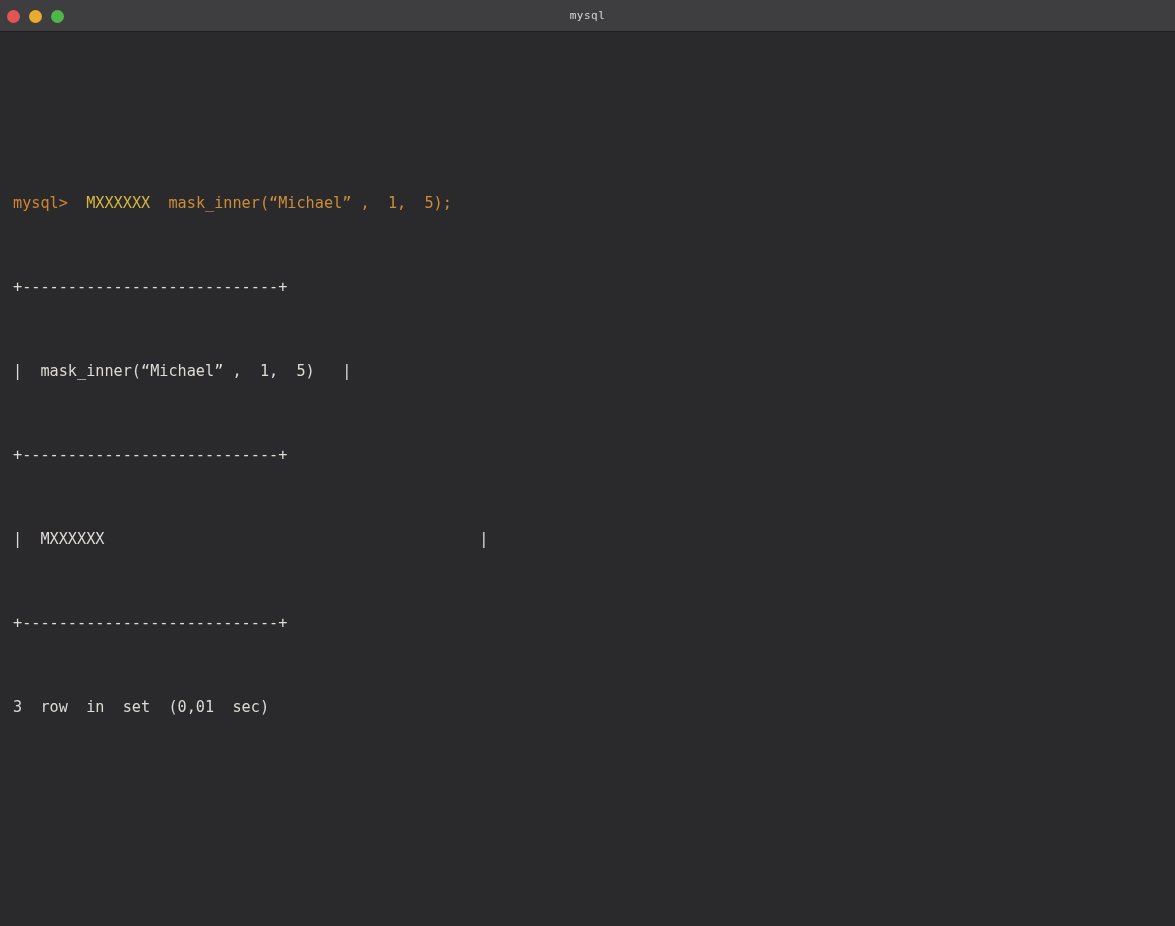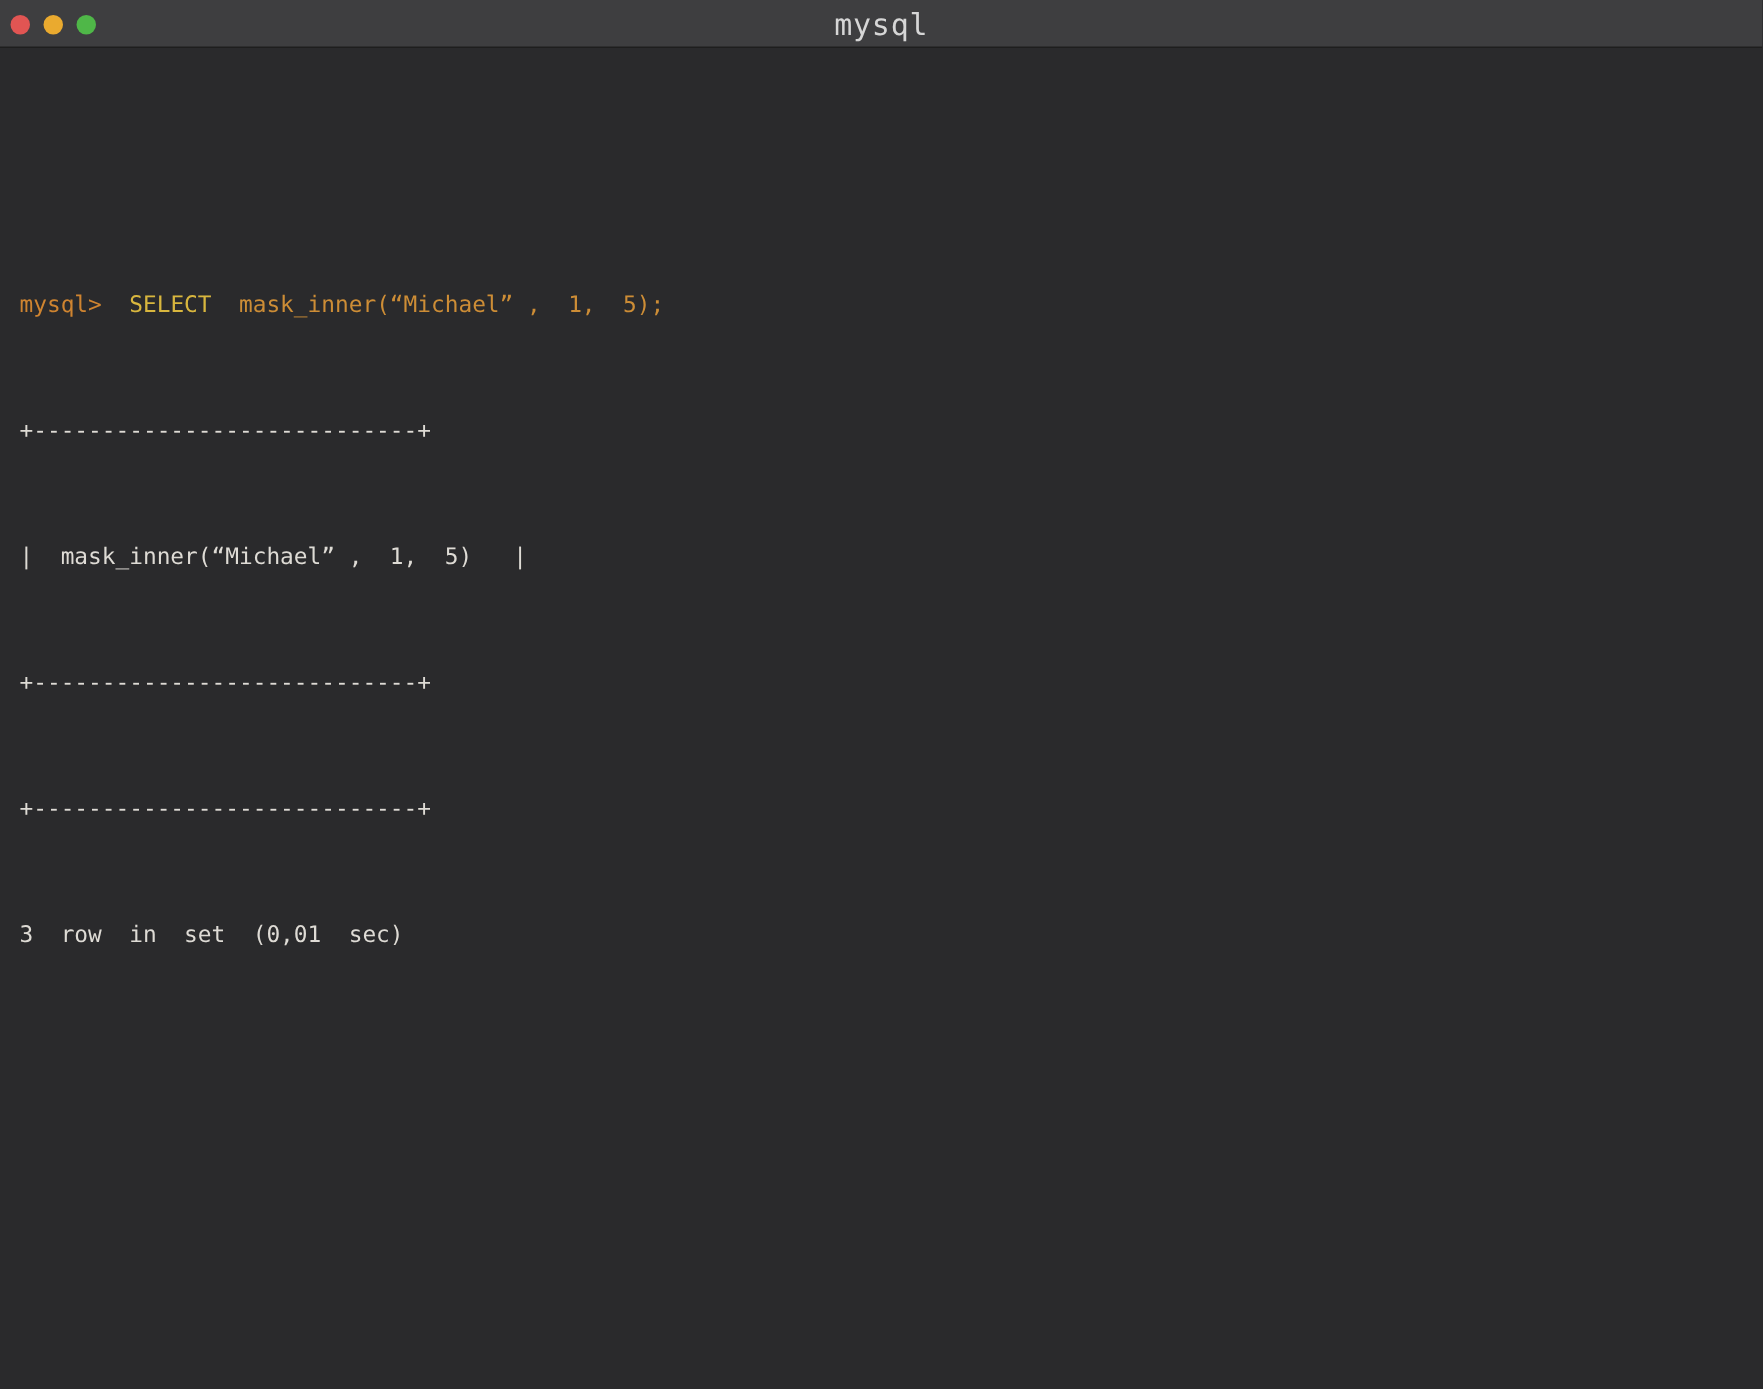--- a/index.html
+++ b/index.html
@@ -15,21 +15,21 @@
     position:relative;height:32px;background:var(--titlebar);
     border-bottom:1px solid #1e1e1e;display:flex;align-items:center;
   }
   .traffic-lights{position:absolute;left:7px;top:0;height:32px;display:flex;align-items:center;gap:9px;}
   .light{width:13px;height:13px;border-radius:50%;display:inline-block;}
   .light.red{background:var(--red);}
   .light.yellow{background:var(--yellow);}
   .light.green{background:var(--green);}
   .title{
     width:100%;text-align:center;color:var(--titletext);
-    font-size:20px;letter-spacing:0.5px;
+    font-size:11px;letter-spacing:0.5px;
   }
 
   .terminal{
     padding:17px 10px 0 13px;
     font-size:15.2px;line-height:28px;
     white-space:pre;color:var(--text);
   }
   .block{margin-bottom:28px;}
   .block:last-child{margin-bottom:0;}
   .line{height:28px;}
@@ -46,24 +46,25 @@
     <span class="light red"></span>
     <span class="light yellow"></span>
     <span class="light green"></span>
   </div>
   <div class="title">mysql</div>
 </div>
 
 <div class="terminal">
 
   <div class="block">
-    <div class="line"><span class="prompt">mysql&gt;</span><span class="kw">  SELECT</span><span class="args">  mask_inner(“Michael” ,  1,  5);</span></div>
+    <div class="line"><span class="prompt">mysql&gt;</span><span class="kw">  MXXXXXX</span><span class="args">  mask_inner(“Michael” ,  1,  5);</span></div>
     <div class="line white">+----------------------------+</div>
     <div class="line white">|  mask_inner(“Michael” ,  1,  5)   |</div>
     <div class="line white">+----------------------------+</div>
+    <div class="line white">|  MXXXXXX                                         |</div>
     <div class="line white">+----------------------------+</div>
     <div class="line white">3  row  in  set  (0,01  sec)</div>
   </div>
 
   <div class="block">
     
     
     
     
     

